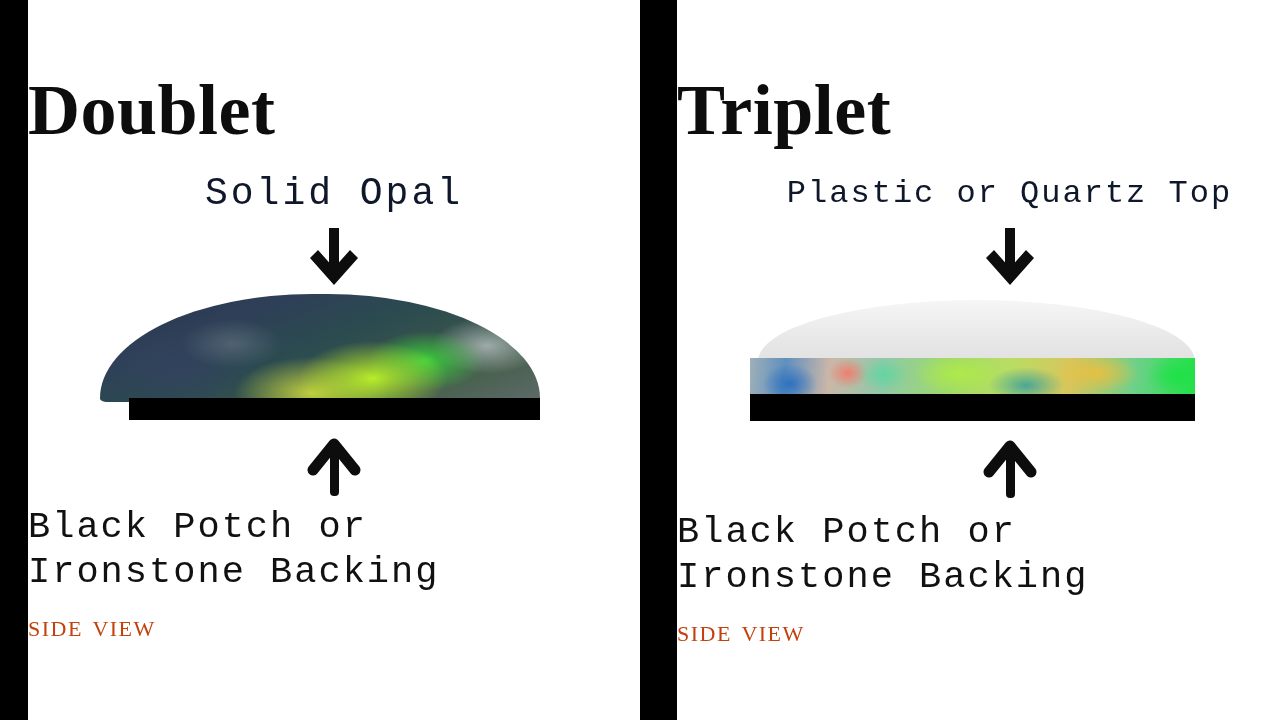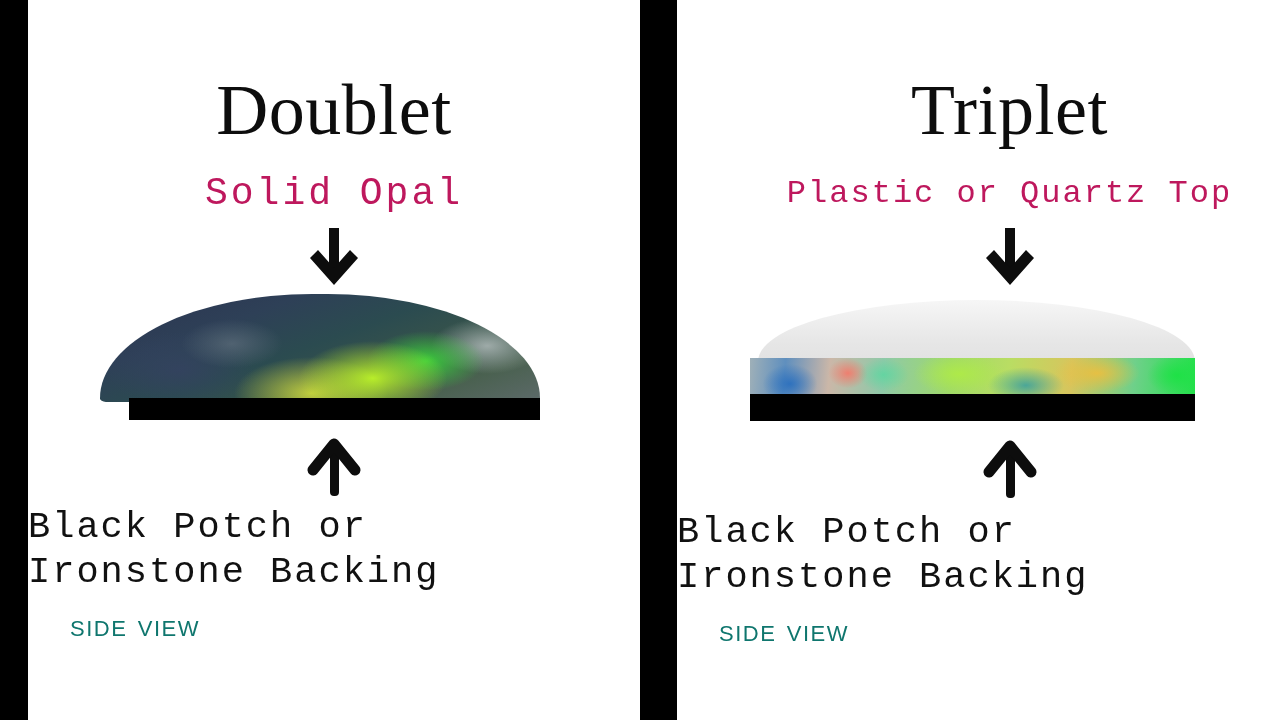--- a/index.html
+++ b/index.html
@@ -41,37 +41,36 @@
     top: 0;
     height: 720px;
     background: #ffffff;
   }
   .panel-left  { left: 28px;  width: 612px; }
   .panel-right { left: 677px; width: 665px; }
 
   .title {
     position: absolute;
     left: 0; right: 0;
-    text-align: center;
     font-family: "Liberation Serif", "DejaVu Serif", serif;
-    font-weight: 400;
+    font-weight: 700;
     color: #0d0d0d;
     letter-spacing: 0.5px;
     line-height: 1;
   }
   .panel-left  .title { top: 74px;  font-size: 72px; }
   .panel-right .title { top: 74px;  font-size: 72px; }
 
   .sublabel {
     position: absolute;
     left: 0; right: 0;
     text-align: center;
     font-family: "Liberation Mono", "DejaVu Sans Mono", monospace;
     font-weight: 400;
-    color: #be185d;
+    color: #0f172a;
     line-height: 1;
     white-space: nowrap;
   }
   .panel-left  .sublabel.top-label { top: 175px; font-size: 38px; letter-spacing: 3px; }
   .panel-right .sublabel.top-label { top: 178px; font-size: 32px; letter-spacing: 2px; }
 
   
   .arrow {
     position: absolute;
     left: 50%;
@@ -172,28 +171,27 @@
     font-family: "Liberation Mono", "DejaVu Sans Mono", monospace;
     color: #111111;
     line-height: 1.22;
     white-space: nowrap;
   }
   .panel-left  .bottom-line { font-size: 37px; letter-spacing: 2px; }
   .panel-right .bottom-line { font-size: 37px; letter-spacing: 2px; }
 
   .view-label {
     margin-top: 16px;
-    font-family: Liberation Sans, sans-serif;
+    font-family: Liberation Serif, serif;
     font-variant: small-caps;
     text-transform: lowercase;
     font-size: 32px;
     letter-spacing: 1.5px;
-    color: #0f766e;
+    color: #c2410c;
     line-height: 1;
-    margin-left: 42px;
   }
   .panel-left  .view-label { margin-top: 14px; }
   .panel-right .view-label { margin-top: 14px; }
 </style>
 </head>
 <body>
 
 <div id="stage">
 
   <div class="bar-left"></div>

